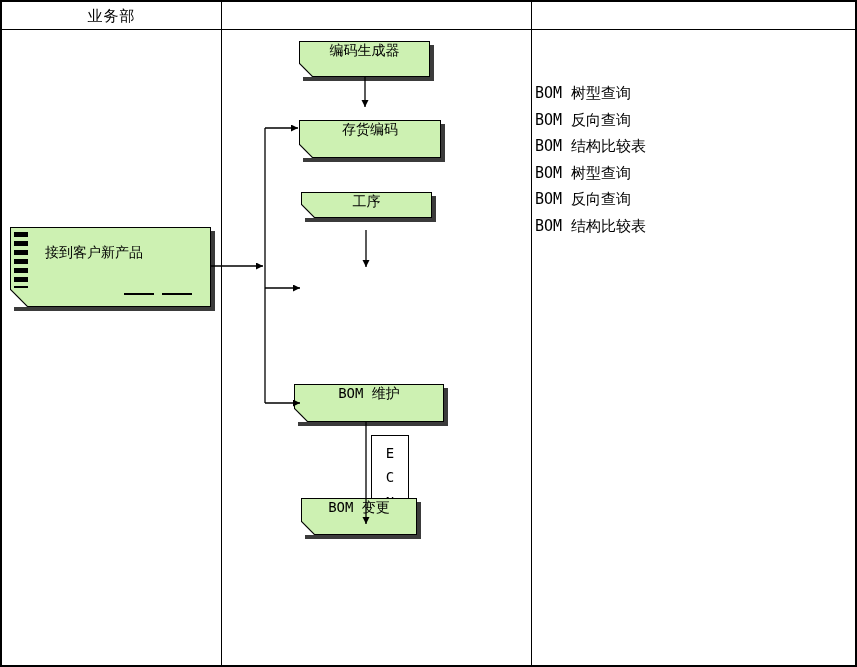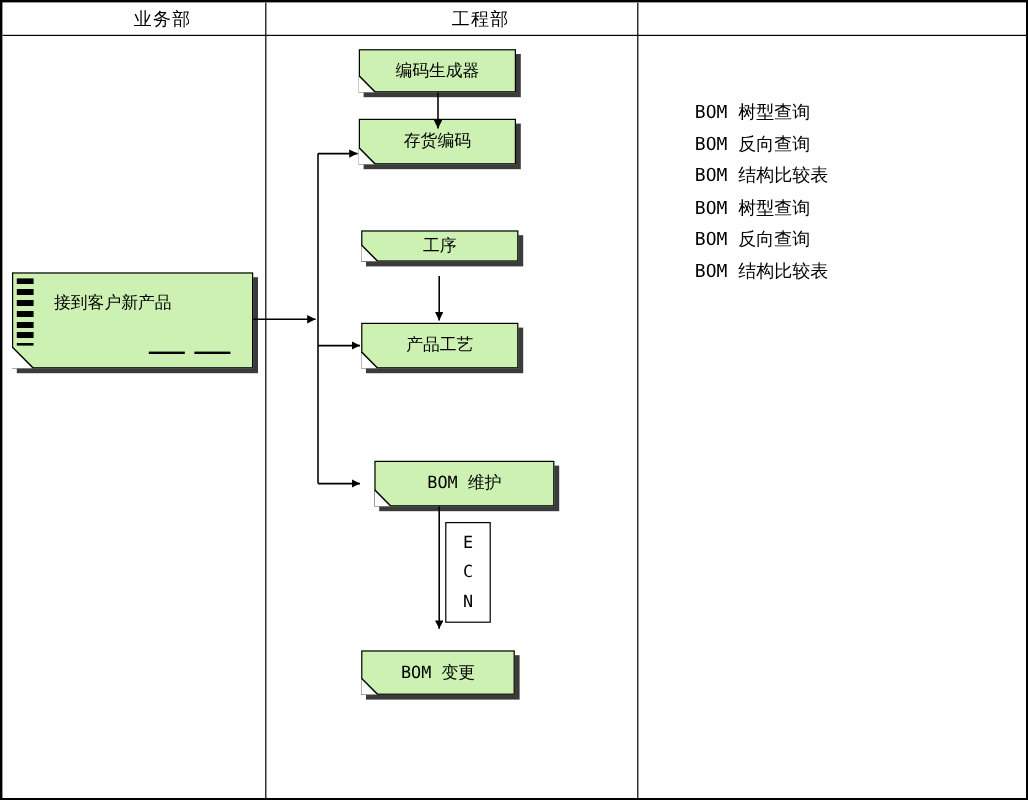--- a/index.html
+++ b/index.html
@@ -2,117 +2,109 @@
 <html style="--c-node_fill: #cdf1b2; --c-node_shadow: #3b3b3b; --c-border: #000000; --c-background: #ffffff;"><head>
 <meta charset="utf-8">
 <style>
   html,body{margin:0;padding:0;background:#fff;}
   body{font-family:"DejaVu Sans Mono","DejaVu Sans","Liberation Sans",monospace;color:#000;}
   .frame{position:relative;width:857px;height:667px;box-sizing:border-box;
          border:2px solid #000;background:var(--c-background,#fff);overflow:hidden;}
   .col-divider{position:absolute;top:0;bottom:0;width:1px;background:var(--c-border,#000);}
   .header-underline{position:absolute;left:0;right:0;top:27px;height:1px;background:var(--c-border,#000);}
   .header-label{position:absolute;top:4px;height:20px;line-height:20px;text-align:center;
-                font-size:15px;letter-spacing:1px;margin-left:24px;}
+                font-size:15px;letter-spacing:1px;}
   
   .node{position:absolute;box-sizing:border-box;
         background:var(--c-node_fill,#cdf1b2);
         border:1px solid var(--c-border,#000);
         box-shadow:4px 4px 0 var(--c-node_shadow,#3b3b3b);
-        display:flex;align-items:center;justify-content:center;
+        display:flex;align-items:flex-start;justify-content:center;
         font-size:14px;}
   .fold{position:absolute;left:-1px;bottom:-1px;pointer-events:none;}
   .node-label{position:relative;z-index:2;white-space:nowrap;}
   
   .doc{justify-content:flex-start;align-items:flex-start;}
   .doc .node-label{margin:16px 0 0 34px;}
   .binding{position:absolute;left:3px;top:4px;bottom:18px;width:14px;
            background:repeating-linear-gradient(to bottom,#000 0 5px,transparent 5px 9px);}
   .sig-line{position:absolute;height:2px;width:30px;background:#000;}
   .sig-line.s1{left:113px;top:65px;}
   .sig-line.s2{left:151px;top:65px;}
   
   .ecn-box{position:absolute;box-sizing:border-box;background:#fff;border:1px solid var(--c-border,#000);
            display:flex;flex-direction:column;align-items:center;justify-content:space-evenly;
            font-size:14px;}
   
-  .reports{position:absolute;left:533px;top:78px;font-size:15px;line-height:26.5px;white-space:nowrap;margin-left:44px;}
+  .reports{position:absolute;left:533px;top:78px;font-size:15px;line-height:26.5px;white-space:nowrap;}
   
   .connectors{position:absolute;left:0;top:0;pointer-events:none;}
 </style>
 </head>
 <body>
 
 <div class="frame">
 
   <div class="col-divider" style="left:219px"></div>
   <div class="col-divider" style="left:529px"></div>
   <div class="header-underline"></div>
 
   <div class="header-label" style="left:0;width:219px">业务部</div>
-  <div class="header-label" style="left:220px;width:309px">工程部</div>
 
   <div class="node doc" style="left:8px;top:225px;width:201px;height:80px">
     <span class="binding"></span>
     <span class="node-label">接到客户新产品</span>
     <span class="sig-line s1"></span>
     <span class="sig-line s2"></span>
     <svg class="fold" width="18" height="18" viewBox="0 0 18 18">
       <path d="M0 0 L18 18 L0 18 Z" fill="#ffffff"></path>
         <path d="M0 0 L18 18" stroke="#000" stroke-width="1.2"></path>
     </svg>
   </div>
 
   <div class="node" style="left:297px;top:39px;width:131px;height:36px">
     <span class="node-label">编码生成器</span>
     <svg class="fold" width="14" height="14" viewBox="0 0 14 14">
       <path d="M0 0 L14 14 L0 14 Z" fill="#ffffff"></path>
         <path d="M0 0 L14 14" stroke="#000" stroke-width="1.2"></path>
     </svg>
   </div>
 
-  <div class="node" style="left:297px;top:97px;width:131px;height:38px">
+  <div class="node" style="left:297px;top:118px;width:142px;height:38px">
     <span class="node-label">存货编码</span>
     <svg class="fold" width="14" height="14" viewBox="0 0 14 14">
       <path d="M0 0 L14 14 L0 14 Z" fill="#ffffff"></path>
         <path d="M0 0 L14 14" stroke="#000" stroke-width="1.2"></path>
     </svg>
   </div>
 
   <div class="node" style="left:299px;top:190px;width:131px;height:26px">
     <span class="node-label">工序</span>
     <svg class="fold" width="14" height="14" viewBox="0 0 14 14">
       <path d="M0 0 L14 14 L0 14 Z" fill="#ffffff"></path>
         <path d="M0 0 L14 14" stroke="#000" stroke-width="1.2"></path>
     </svg>
   </div>
 
-  <div class="node" style="left:299px;top:267px;width:131px;height:38px">
-    <span class="node-label">产品工艺</span>
-    <svg class="fold" width="14" height="14" viewBox="0 0 14 14">
-      <path d="M0 0 L14 14 L0 14 Z" fill="#ffffff"></path>
-        <path d="M0 0 L14 14" stroke="#000" stroke-width="1.2"></path>
-    </svg>
-  </div>
 
-  <div class="node" style="left:310px;top:382px;width:150px;height:38px">
+  <div class="node" style="left:292px;top:382px;width:150px;height:38px">
     <span class="node-label">BOM 维护</span>
     <svg class="fold" width="14" height="14" viewBox="0 0 14 14">
       <path d="M0 0 L14 14 L0 14 Z" fill="#ffffff"></path>
         <path d="M0 0 L14 14" stroke="#000" stroke-width="1.2"></path>
     </svg>
   </div>
 
   <div class="ecn-box" style="left:369px;top:433px;width:38px;height:84px">
     <span>E</span>
     <span>C</span>
     <span>N</span>
   </div>
 
-  <div class="node" style="left:299px;top:540px;width:128px;height:37px">
+  <div class="node" style="left:299px;top:496px;width:116px;height:37px">
     <span class="node-label">BOM 变更</span>
     <svg class="fold" width="14" height="14" viewBox="0 0 14 14">
       <path d="M0 0 L14 14 L0 14 Z" fill="#ffffff"></path>
         <path d="M0 0 L14 14" stroke="#000" stroke-width="1.2"></path>
     </svg>
   </div>
 
   <div class="reports">
     <div>BOM 树型查询</div>
     <div>BOM 反向查询</div>

